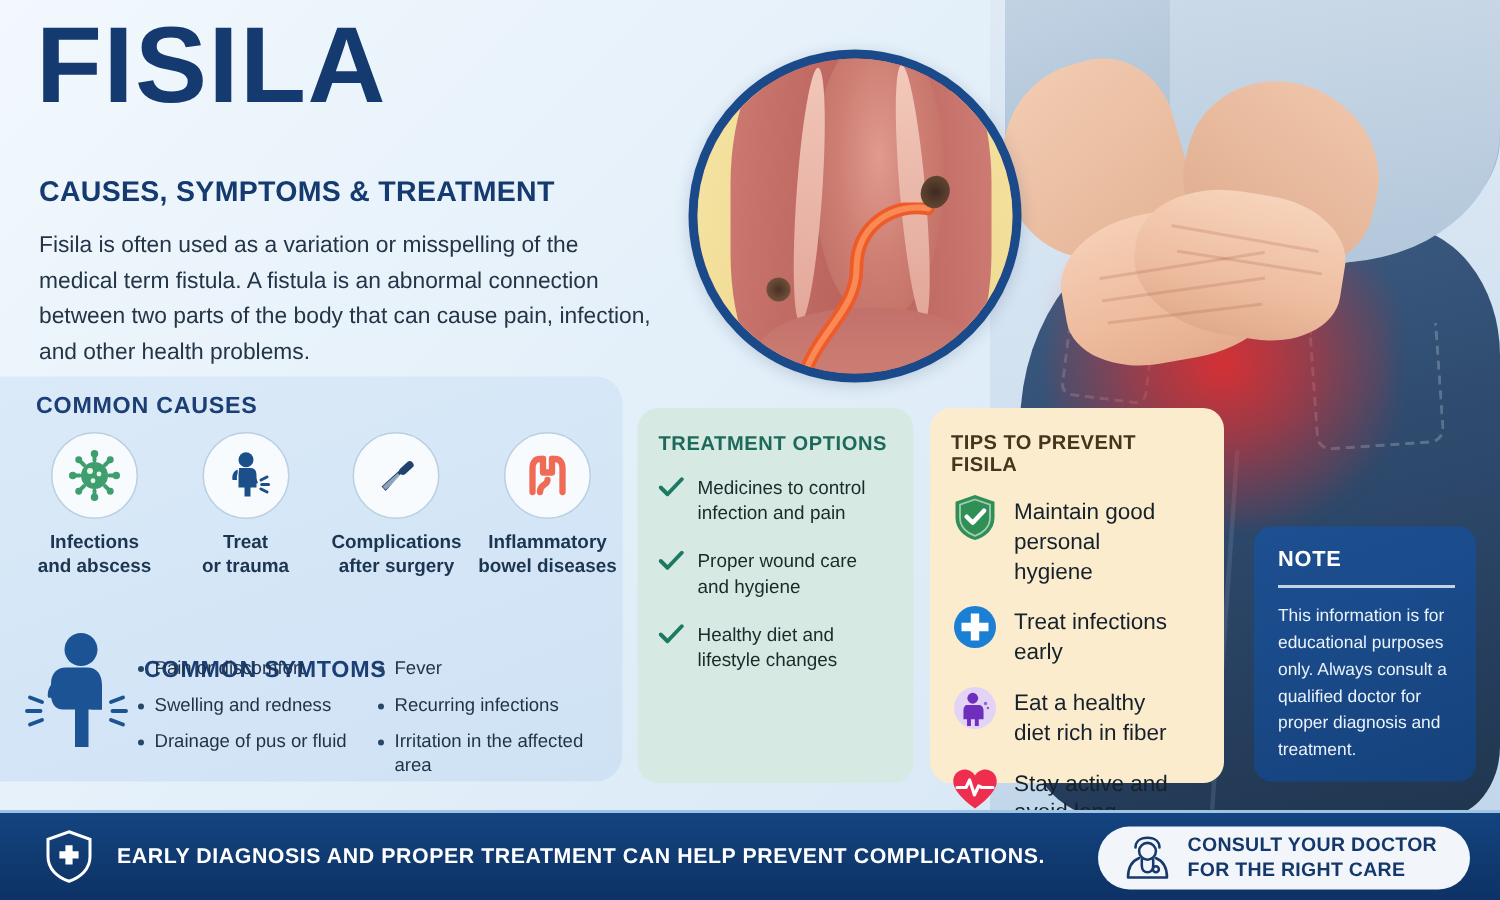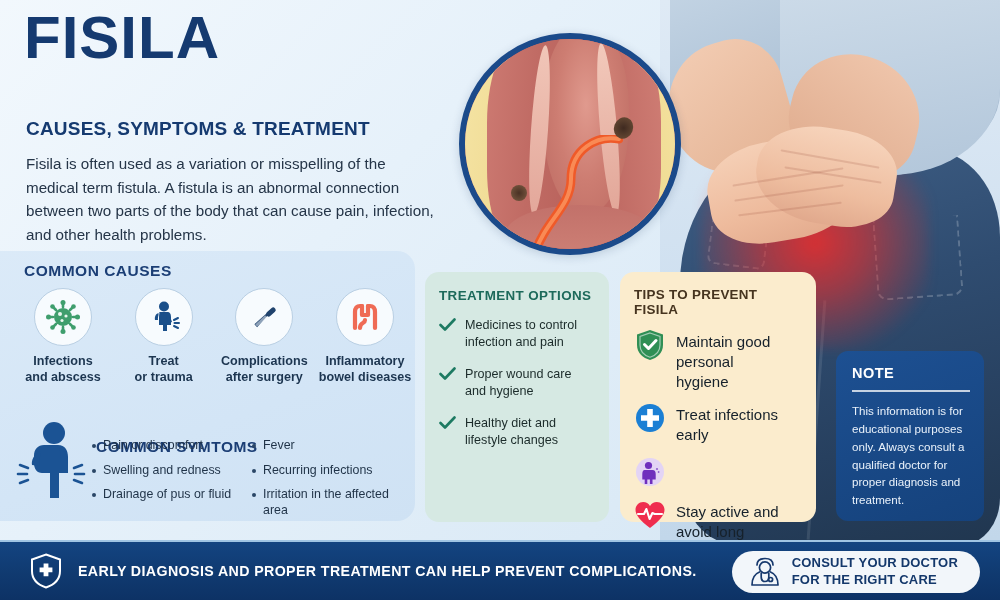--- a/index.html
+++ b/index.html
@@ -86,21 +86,21 @@
   .mc-bot { position:absolute; left: 40px; bottom:-16px; width: 150px; height: 60px;
     background: linear-gradient(0deg,#cf8277,#c2716a); border-radius: 50% 50% 40% 40%; }
   .mc-lesL { position:absolute; left: 46px; top: 146px; width: 16px; height: 16px;
     background: radial-gradient(circle,#4a3124,#7d5c43); border-radius: 50%; }
   .mc-lesR { position:absolute; right: 42px; top: 78px; width: 19px; height: 22px;
     background: radial-gradient(circle,#3f2a20,#6f5038); border-radius: 50%; transform: rotate(20deg); }
 
   
   .title {
     position: absolute; left: 24px; top: 8px;
-    font-size: 60px; font-weight: 700; letter-spacing: 1px;
+    font-size: 72px; font-weight: 700; letter-spacing: 1px;
     color: #153a70; line-height: 1;
   }
   .subtitle {
     position: absolute; left: 26px; top: 118px;
     font-size: 19px; font-weight: 700; color: #153a70; letter-spacing: .2px;
   }
   .intro {
     position: absolute; left: 26px; top: 152px; width: 410px;
     font-size: 15.2px; line-height: 1.55; color: #253548;
   }
@@ -427,20 +427,21 @@
           <g fill="#6f2fbd">
             <circle cx="13.5" cy="8.5" r="3.6"></circle>
             <path d="M9.5 13 h8 c2.2 0 3.2 1.6 3.2 4 v5.5 h-3.2 V27 h-2.6 v-4.5 h-2.6 V27 h-2.6 v-4.5 H7.3 V17 c0-2.4 1-4 2.2-4z"></path>
           </g>
           <g fill="#6f2fbd" opacity=".7">
             <circle cx="22" cy="12" r="1.1"></circle>
               <circle cx="23.6" cy="15" r=".9"></circle>
           </g>
         </svg>
       </div>
+      <div class="tip-txt">Eat a healthy diet rich in fiber</div>
     </div>
 
     <div class="tip-li">
       <div class="tip-ico">
         <svg width="32" height="30" viewBox="0 0 32 30">
           <path d="M16 28 C6 20.5 1.5 15 1.5 9.8 C1.5 5.4 5 2 9.2 2 C12 2 14.6 3.6 16 6 C17.4 3.6 20 2 22.8 2 C27 2 30.5 5.4 30.5 9.8 C30.5 15 26 20.5 16 28 Z" fill="#ef2d4e"></path>
           <path d="M4 14 H10 L12.4 9 L15.6 19 L18.4 13 L20.6 14 H28" fill="none" stroke="#ffffff" stroke-width="2.1" stroke-linecap="round" stroke-linejoin="round"></path>
         </svg>
       </div>
       <div class="tip-txt">Stay active and avoid long periods of sitting</div>

